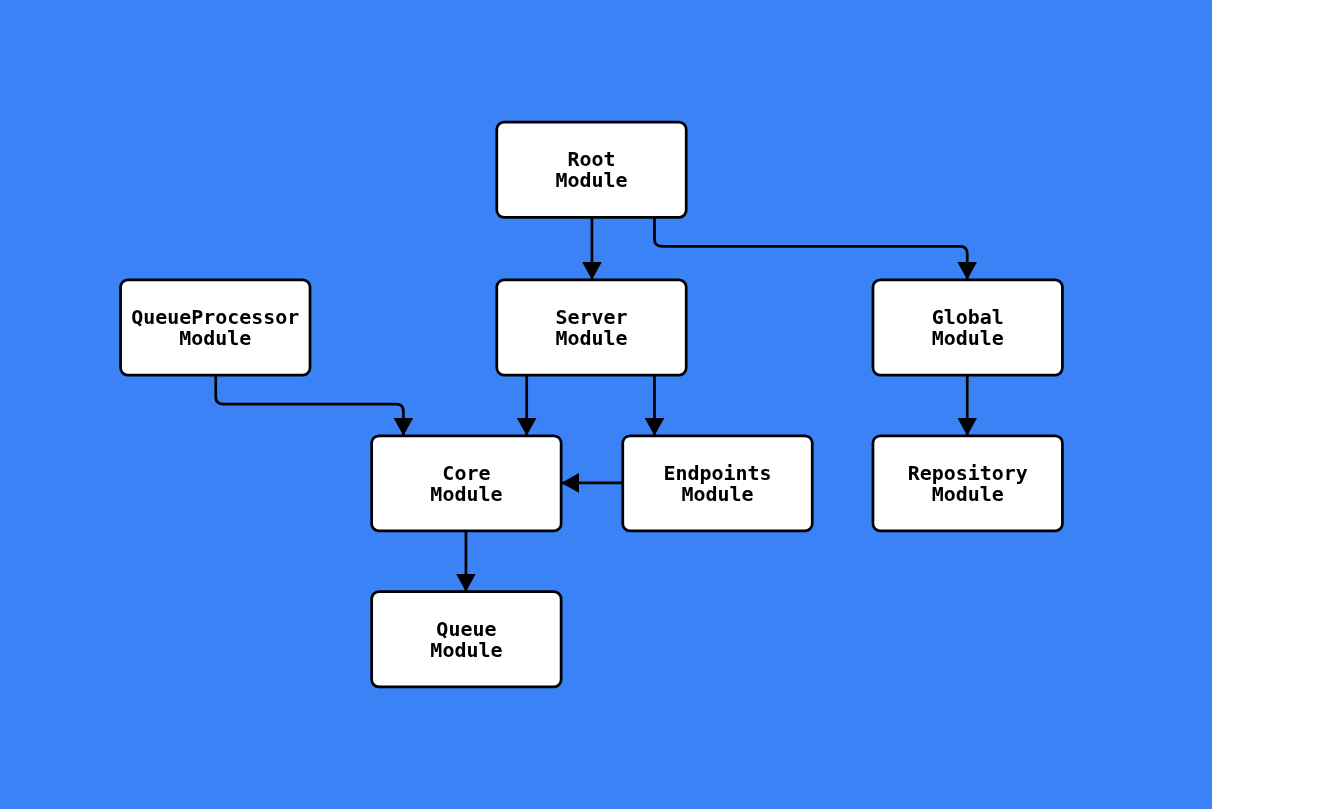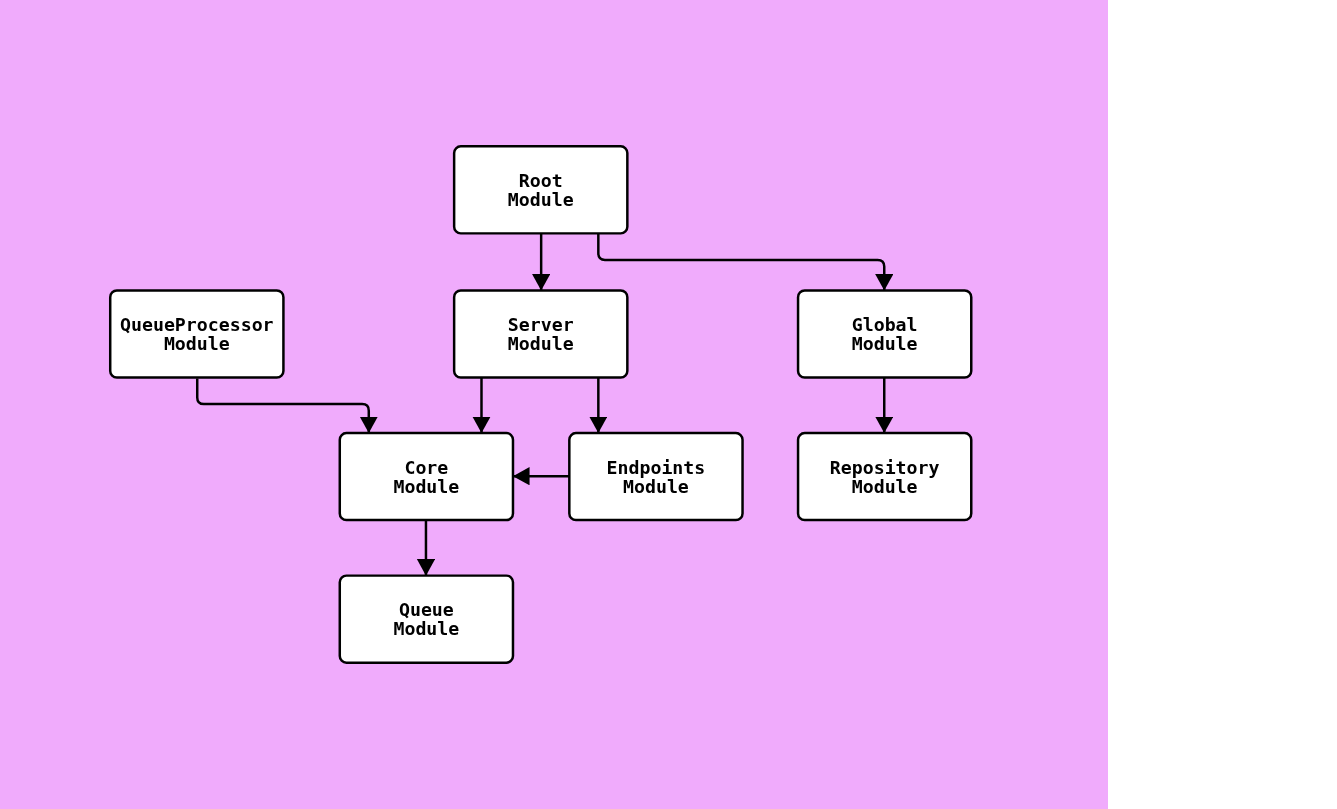--- a/index.html
+++ b/index.html
@@ -2,23 +2,23 @@
 <html><head>
 <meta charset="utf-8">
 <style>
   html, body {
     margin: 0;
     padding: 0;
     background: #ffffff;
   }
   .canvas {
     position: relative;
-    width: 1108px;
+    width: 1212px;
     height: 809px;
-    background: #f0abfc;
+    background: #3b82f6;
     overflow: hidden;
   }
   .canvas svg {
     display: block;
     width: 100%;
     height: 100%;
   }
   .node-label {
     font-family: "DejaVu Sans Mono", "Liberation Mono", monospace;
     font-weight: bold;

